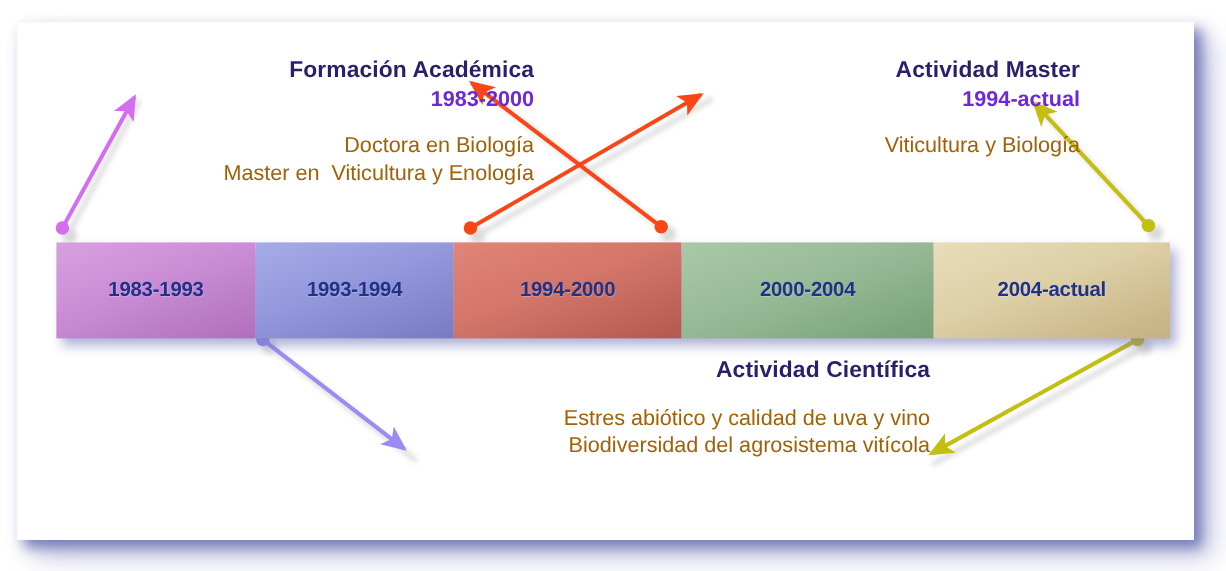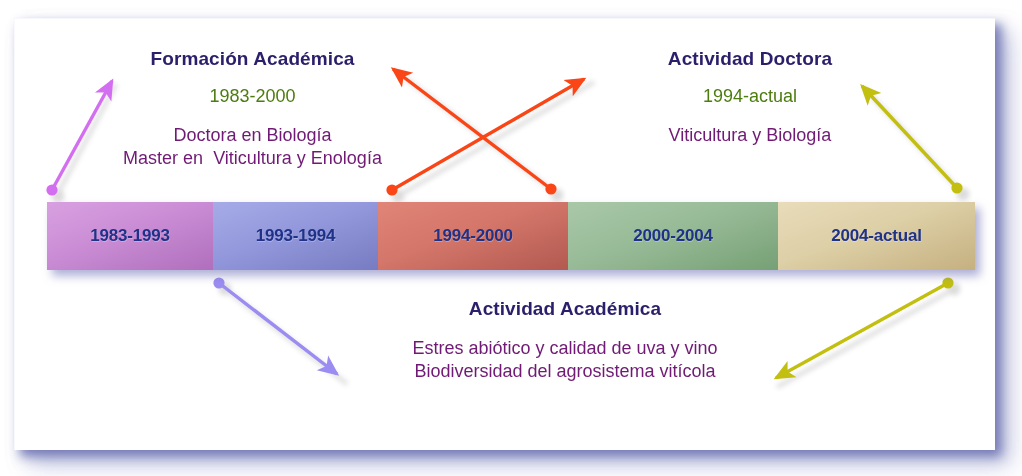--- a/index.html
+++ b/index.html
@@ -28,54 +28,54 @@
     box-sizing:border-box;
     border-top:1px solid #f7f7fc;
     border-left:1px solid #f9f9fd;
     pointer-events:none;
   }
 
   
   #timeline{
     position:absolute;
     left:47px;top:202px;
-    width:928px;height:68px;
+    width:928px;height:80px;
     display:flex;
     filter:drop-shadow(5px 6px 5px rgba(110,112,180,0.55));
   }
   .seg{
     position:relative;
     display:flex;align-items:center;justify-content:center;
     font-weight:bold;
     font-size:17px;
     letter-spacing:-0.2px;
     color:#1f3288;
     text-shadow:0.5px 0.5px 0 rgba(255,255,255,0.25);
   }
   .seg-label{display:block;}
 
   
-  .txtblock{position:absolute;text-align:center;color:#2e2270;}
+  .txtblock{position:absolute;text-align:right;color:#2e2270;}
   .heading{
     font-weight:bold;
     font-size:19px;
     color:#2b1f6b;
     letter-spacing:0.1px;
     white-space:nowrap;
   }
   .subhead{
     font-size:18px;
-    color:#4d7c0f;
-    margin-top:16px;
+    color:#6d28d9;
+    margin-top:2px;
     white-space:nowrap;
-    font-weight:normal;
+    font-weight:bold;
   }
   .bodyline{
     font-size:18px;
-    color:#701a75;
+    color:#a16207;
     white-space:pre;
     line-height:23px;
     font-weight:normal;
   }
   .gap{height:17px;}
 
   #blk-formacion{left:60px;top:48px;width:385px;}
   #blk-docente{left:600px;top:48px;width:300px;}
   #blk-cientifica{left:355px;top:298px;width:420px;}
 
@@ -177,26 +177,26 @@
 
   <div class="txtblock" id="blk-formacion">
     <div class="heading">Formación Académica</div>
     <div class="subhead">1983-2000</div>
     <div class="gap"></div>
     <div class="bodyline">Doctora en Biología</div>
     <div class="bodyline">Master en  Viticultura y Enología</div>
   </div>
 
   <div class="txtblock" id="blk-docente">
-    <div class="heading">Actividad Doctora</div>
+    <div class="heading">Actividad Master</div>
     <div class="subhead">1994-actual</div>
     <div class="gap"></div>
     <div class="bodyline">Viticultura y Biología</div>
   </div>
 
   <div class="txtblock" id="blk-cientifica">
-    <div class="heading">Actividad Académica</div>
+    <div class="heading">Actividad Científica</div>
     <div class="gap"></div>
     <div class="bodyline">Estres abiótico y calidad de uva y vino</div>
     <div class="bodyline">Biodiversidad del agrosistema vitícola</div>
   </div>
 
 </div>
 
 </body></html>

